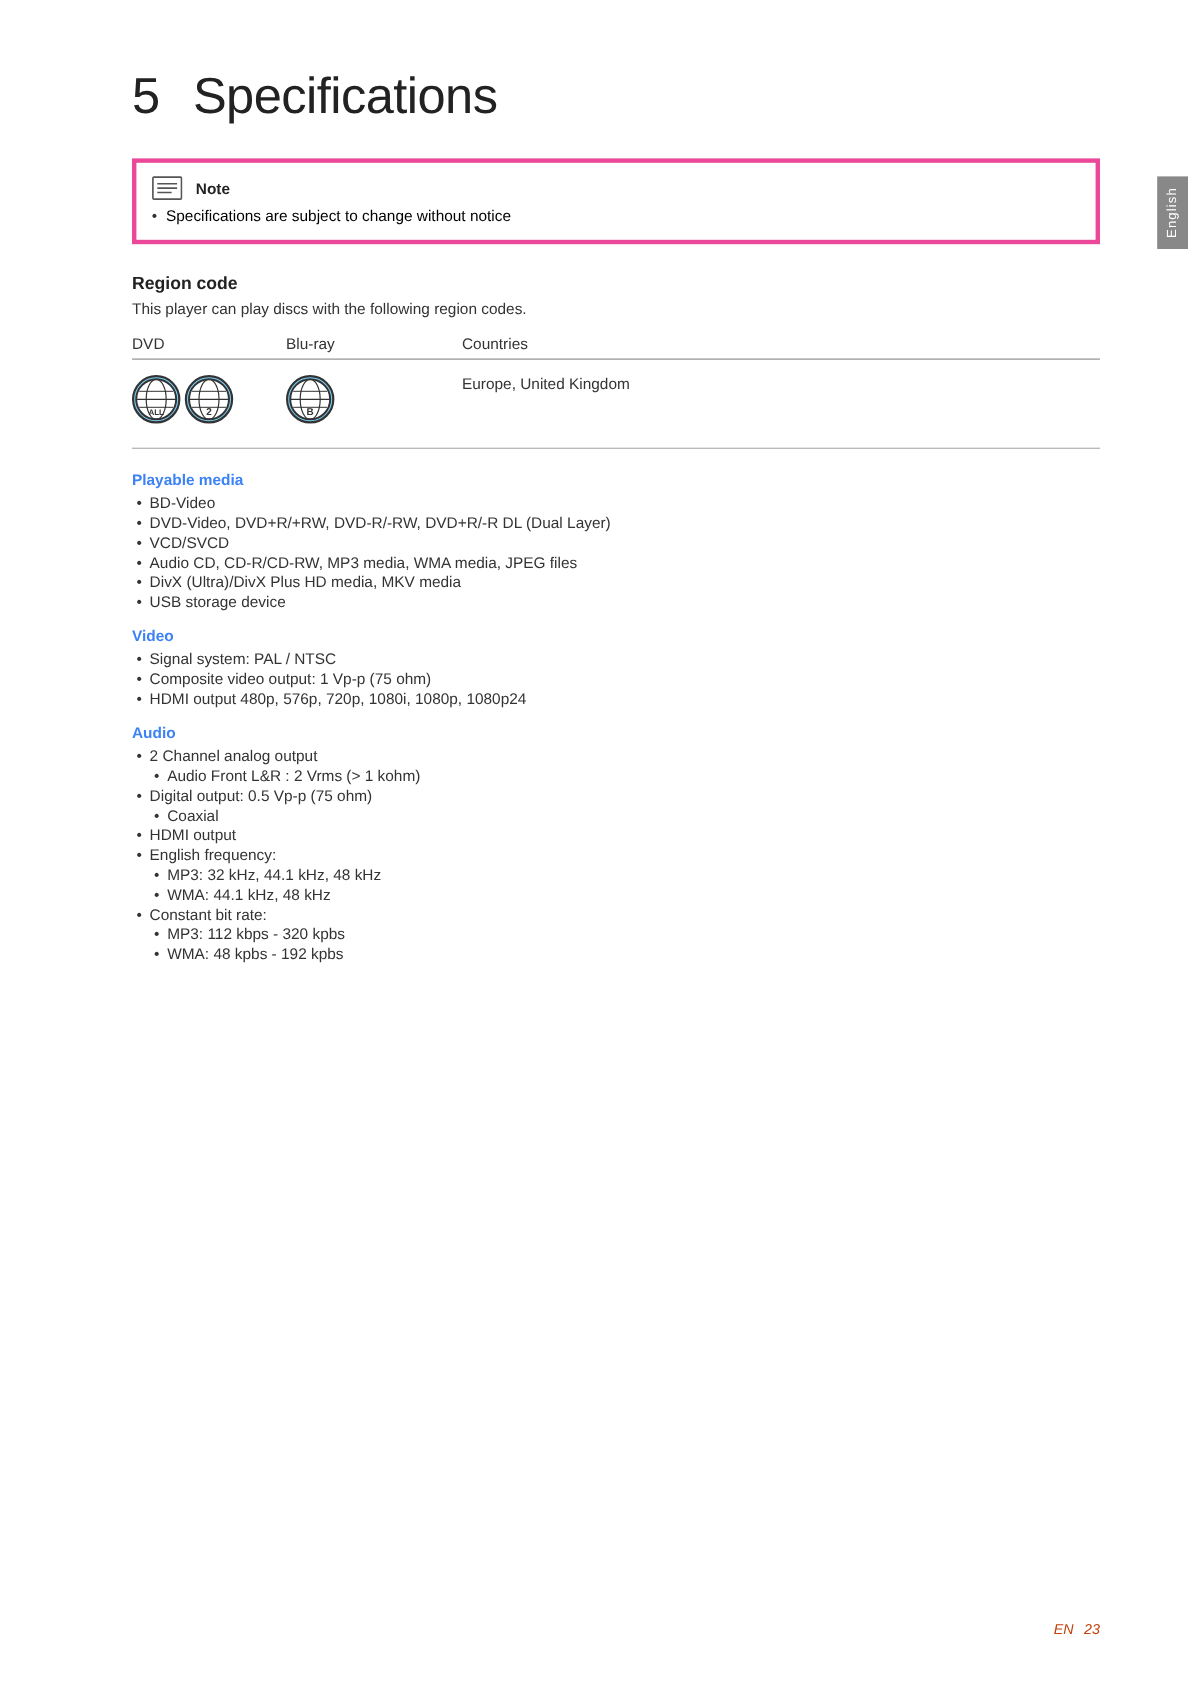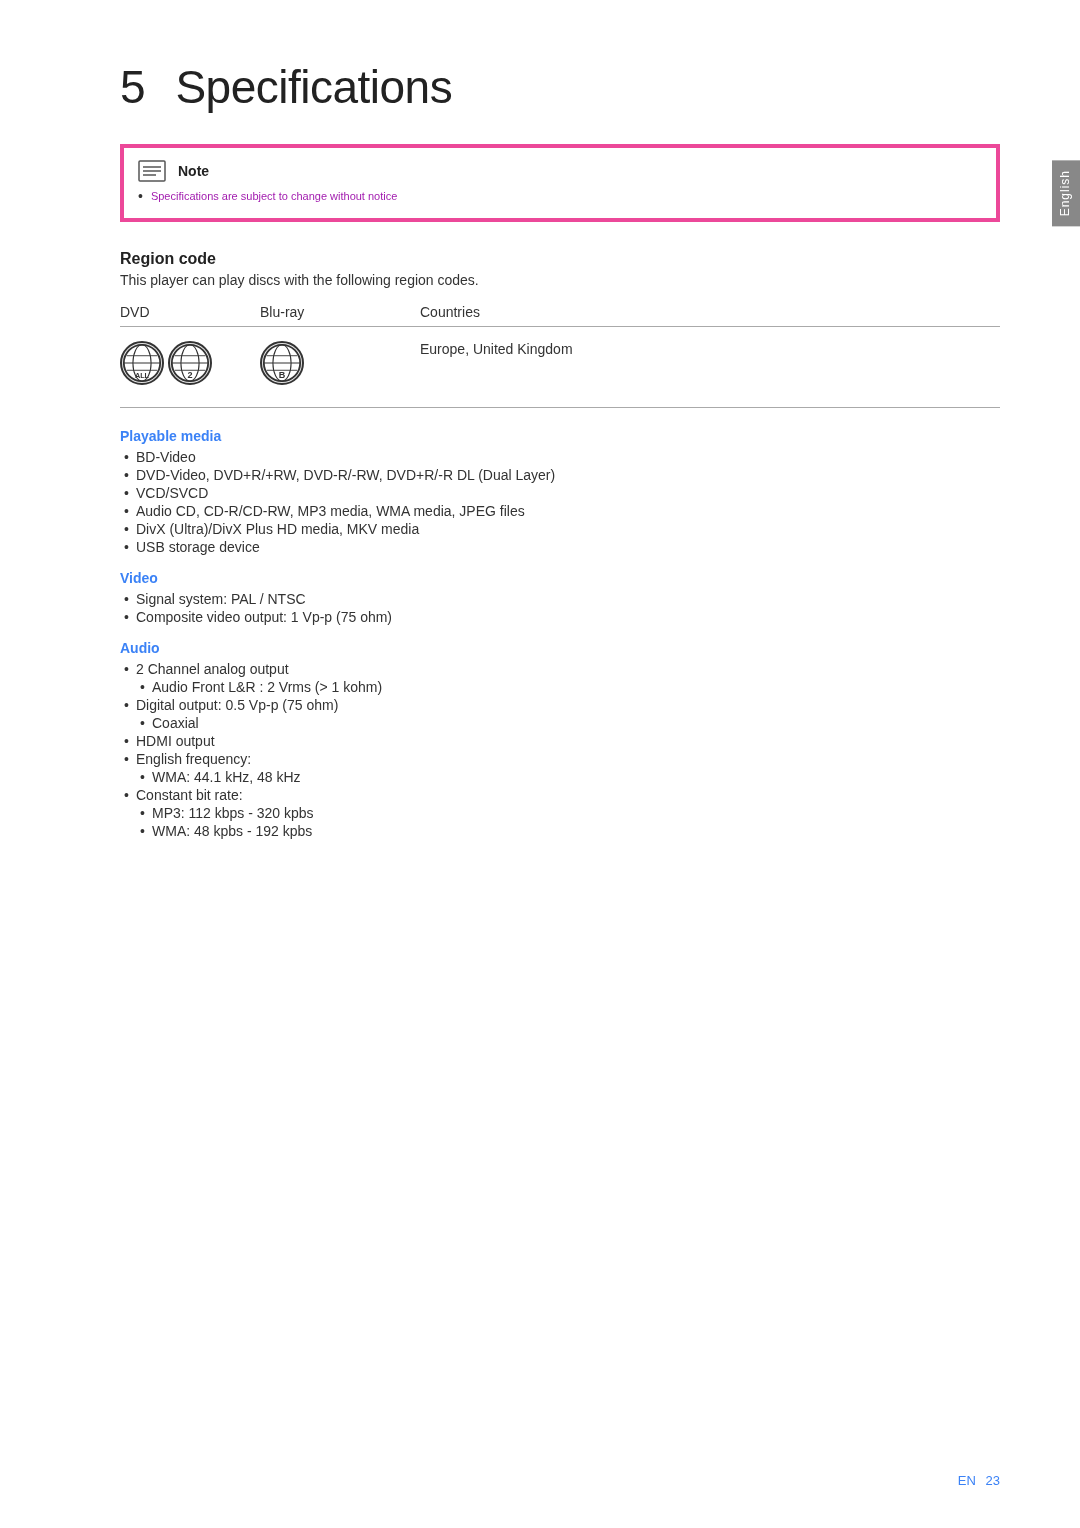--- a/index.html
+++ b/index.html
@@ -85,22 +85,22 @@
     }
     .note-content-wrap {
       width: 100%;
     }
     .note-row {
       display: flex;
       align-items: center;
       margin-bottom: 2px;
     }
     .note-bullet-text {
-      font-size: 11px;
-      color: #a21caf;
+      font-size: 14px;
+      color: #000000;
     }
 
     
     .section-title {
       font-size: 16px;
       font-weight: bold;
       color: #222;
       margin-bottom: 4px;
       margin-top: 10px;
     }
@@ -147,21 +147,21 @@
       height: 44px;
       border-radius: 50%;
       border: 2.5px solid #333;
       display: inline-flex;
       align-items: center;
       justify-content: center;
       font-size: 10px;
       color: #333;
       position: relative;
       overflow: hidden;
-      background: #e5e5e5;
+      background: #7dd3fc;
     }
     .divider-line {
       border: none;
       border-top: 1px solid #aaa;
       margin: 8px 0 20px 0;
     }
 
     
     .spec-section {
       margin-bottom: 14px;
@@ -195,21 +195,22 @@
     .spec-list li.sub-item::before {
       left: 20px;
     }
 
     
     .page-footer {
       position: absolute;
       bottom: 40px;
       right: 80px;
       font-size: 13px;
-      color: #3b82f6;
+      color: #c2410c;
+      font-style: italic;
     }
     .page-footer .en-label {
       margin-right: 6px;
     }
   </style>
 </head>
 <body>
 
 <div class="page-container">
 
@@ -319,32 +320,34 @@
       <li>USB storage device</li>
     </ul>
   </div>
 
 
   <div class="spec-section">
     <div class="spec-section-title">Video</div>
     <ul class="spec-list">
       <li>Signal system: PAL / NTSC</li>
       <li>Composite video output: 1 Vp-p (75 ohm)</li>
+      <li>HDMI output 480p, 576p, 720p, 1080i, 1080p, 1080p24</li>
     </ul>
   </div>
 
   <div class="spec-section">
     <div class="spec-section-title">Audio</div>
     <ul class="spec-list">
       <li>2 Channel analog output</li>
       <li class="sub-item">Audio Front L&amp;R : 2 Vrms (&gt; 1 kohm)</li>
       <li>Digital output: 0.5 Vp-p (75 ohm)</li>
       <li class="sub-item">Coaxial</li>
       <li>HDMI output</li>
       <li>English frequency:</li>
+      <li class="sub-item">MP3: 32 kHz, 44.1 kHz, 48 kHz</li>
       <li class="sub-item">WMA: 44.1 kHz, 48 kHz</li>
       <li>Constant bit rate:</li>
       <li class="sub-item">MP3: 112 kbps - 320 kpbs</li>
       <li class="sub-item">WMA: 48 kpbs - 192 kpbs</li>
     </ul>
   </div>
 
   <div class="page-footer">
     <span class="en-label">EN</span>
     <span>23</span>

